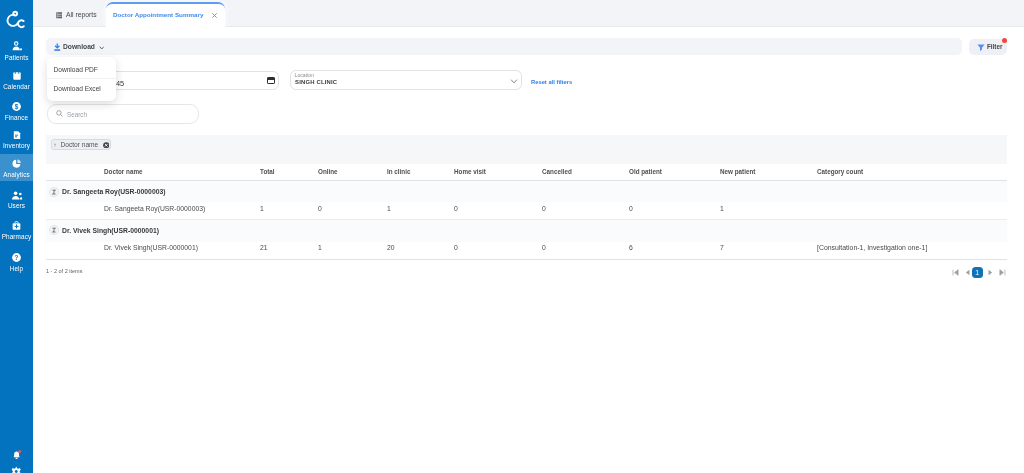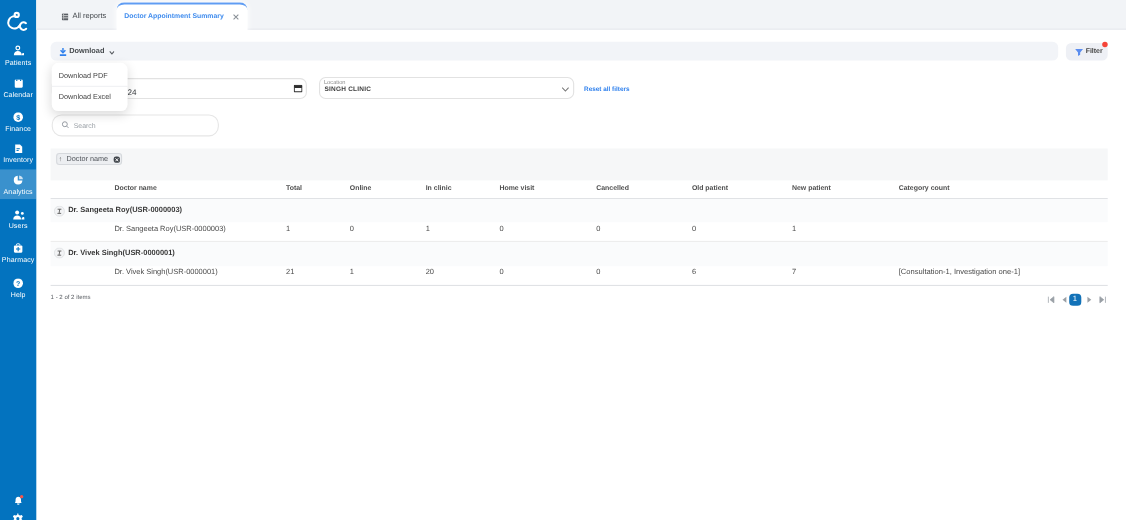--- a/index.html
+++ b/index.html
@@ -161,21 +161,21 @@
   </svg>
 
 <div id="filterbtn"></div>
 <svg class="abs" style="left:977px; top:43.5px;" width="8" height="8" viewBox="0 0 9 9">
     <path d="M0.5 0.5 H8.5 L5.6 4.1 V6.6 L3.4 7.9 V4.1 Z" fill="#5b8def"></path>
   </svg>
 <div class="t" style="left:987px; top:44px; font-size:6.3px; font-weight:bold; color:#444;">Filter</div>
 <div class="abs" style="left:1002px; top:38px; width:5px; height:5px; background:#f54438; border-radius:50%;"></div>
 
 <div id="dateinput"></div>
-<div class="t" style="left:116px; top:79.9px; font-size:7.4px; color:#33373b;">24</div>
+<div class="t" style="left:116px; top:79.9px; font-size:7.4px; color:#33373b;">45</div>
 <svg class="abs" style="left:266.5px; top:77px;" width="8" height="7" viewBox="0 0 8 7">
     <rect x="0.5" y="0.5" width="7" height="6" rx="0.6" fill="none" stroke="#2e2e2e" stroke-width="1"></rect>
     <rect x="0.4" y="0.4" width="7.2" height="2.6" rx="0.6" fill="#2e2e2e"></rect>
   </svg>
 
 <div id="locbox"></div>
 <div class="t" style="left:294.5px; top:72.7px; font-size:5.2px; color:#8e8e8e;">Location</div>
 <div class="t" style="left:295px; top:80px; font-size:5.9px; font-weight:bold; color:#3c3c3c; letter-spacing:0.2px;">SINGH CLINIC</div>
 <svg class="abs" style="left:510px; top:78.5px;" width="8" height="5" viewBox="0 0 9 6">
     <path d="M1 0.8 L4.5 4.6 L8 0.8" stroke="#777" stroke-width="1.1" fill="none"></path>

